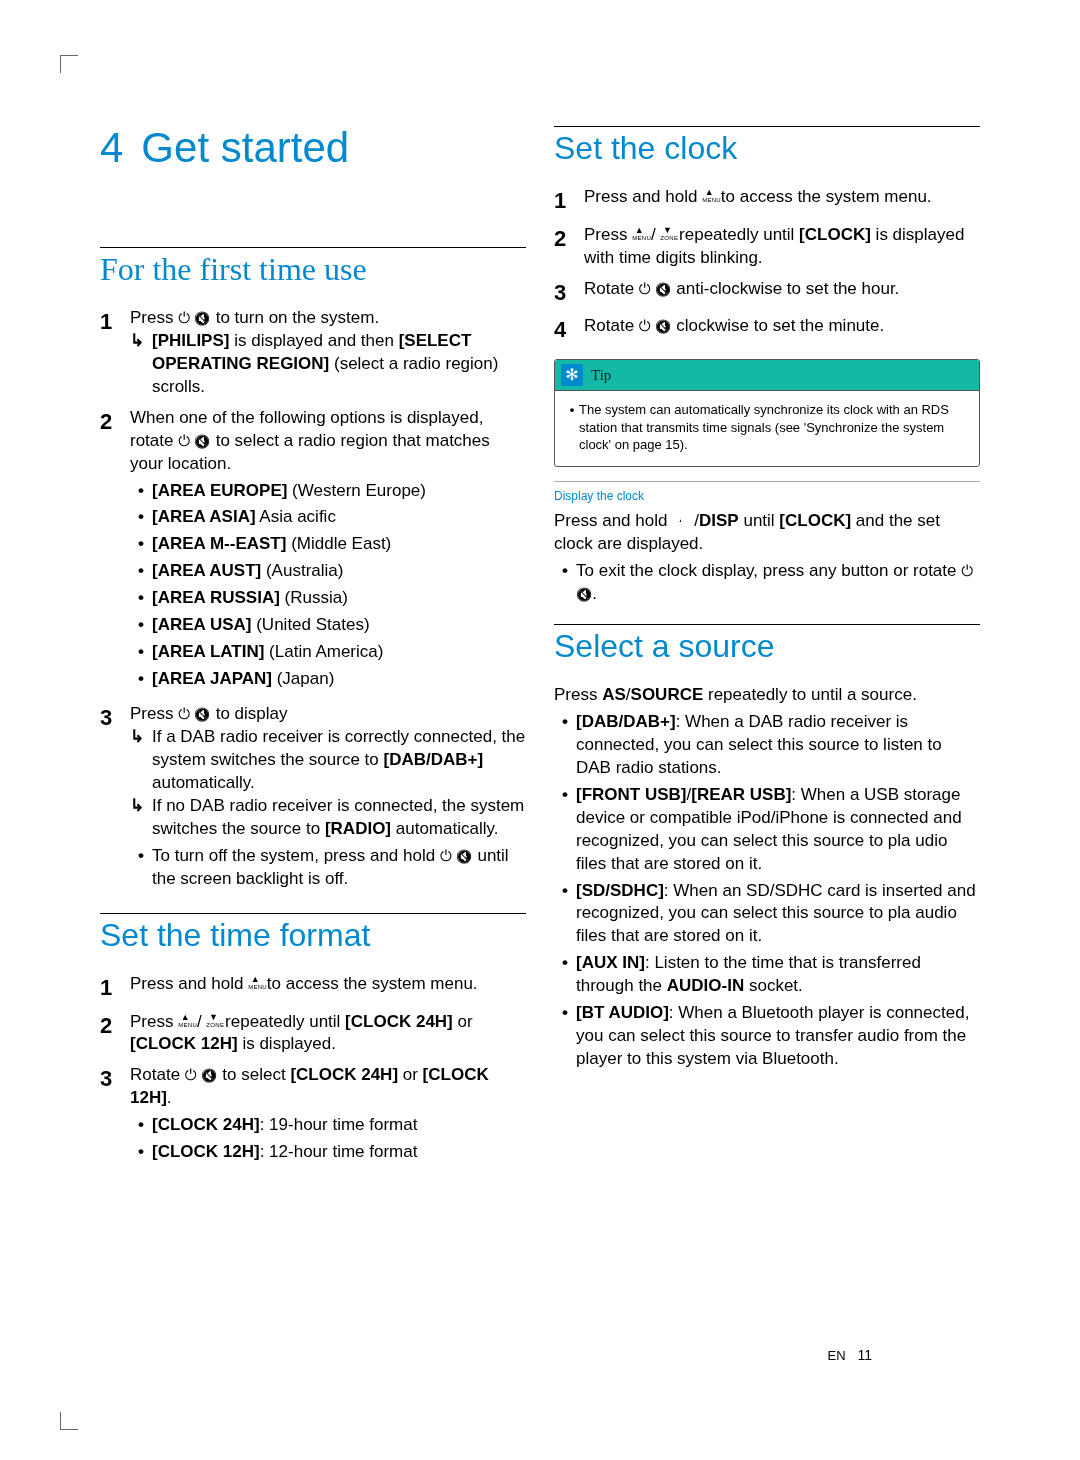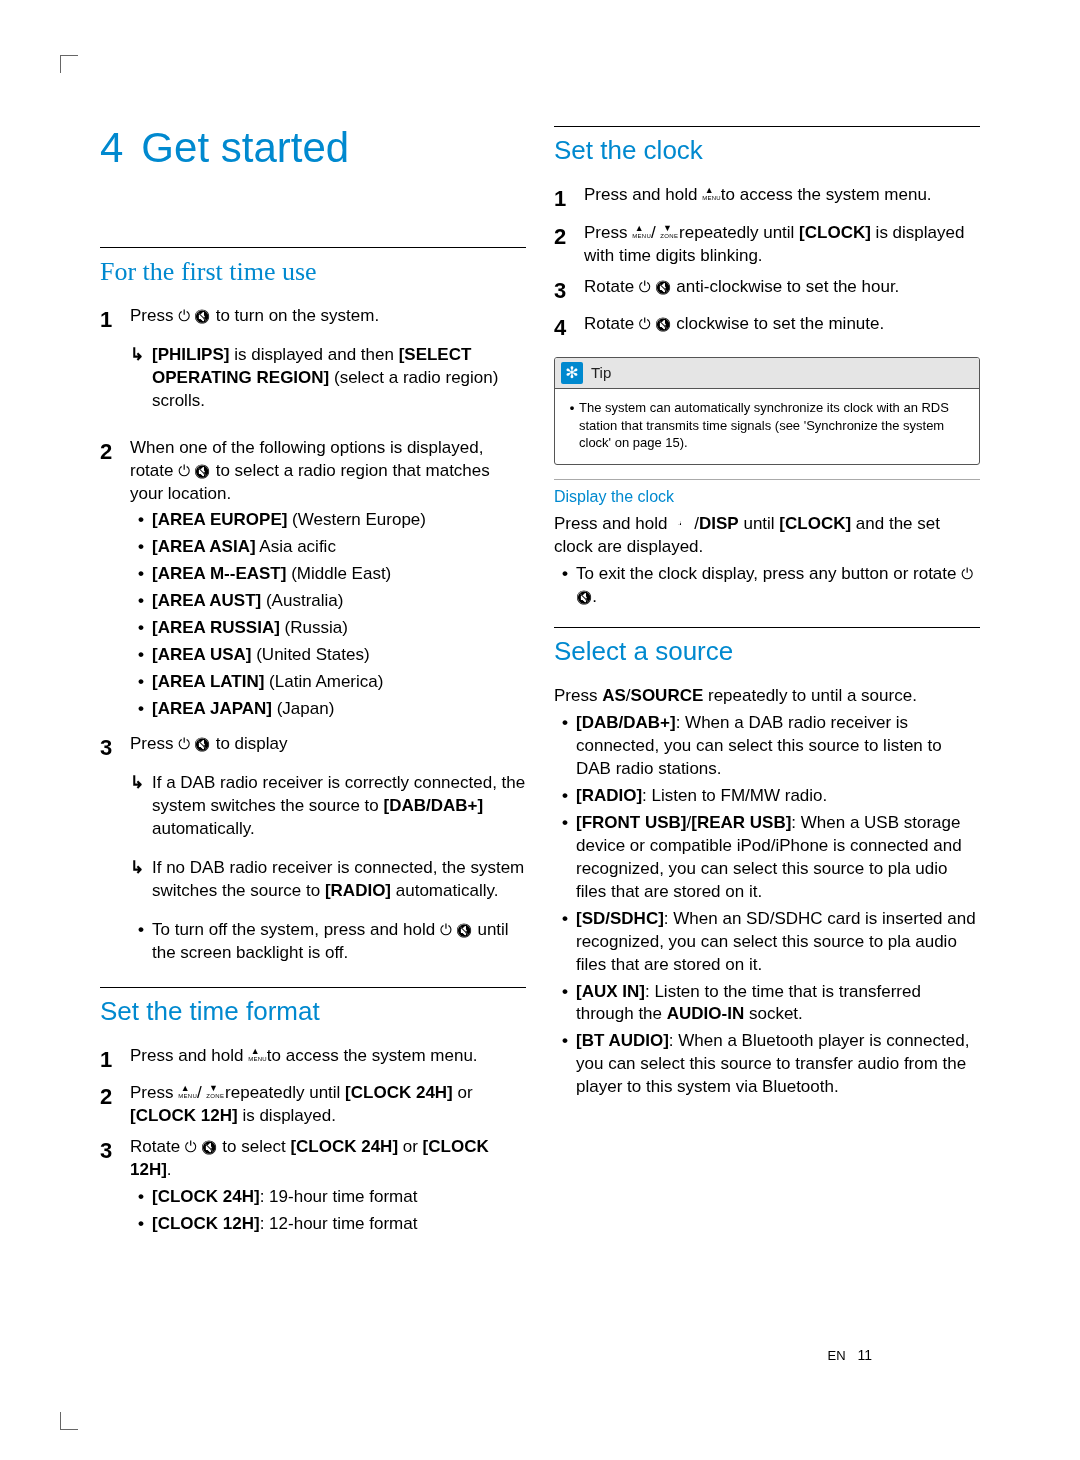--- a/index.html
+++ b/index.html
@@ -19,51 +19,51 @@
   }
   .crop-tl { top: 55px; left: 60px; border-right: none; border-bottom: none; }
   .crop-bl { bottom: 30px; left: 60px; border-right: none; border-top: none; }
   .page {
     display: flex;
     gap: 28px;
   }
   .col { flex: 1; }
   h1 { font-size: 42px; font-weight: 300; color: #0089cf; margin-bottom: 70px; }
   h1 .num { display:inline-block; margin-right: 18px; }
-  h2 { font-size: 26px; font-weight: 300; color: #0089cf; margin: 18px 0 16px 0; border-top: 1px solid #000; padding-top: 6px;}
+  h2 { font-size: 32px; font-weight: 300; color: #0089cf; margin: 18px 0 16px 0; border-top: 1px solid #000; }
   .col:first-child h2:first-of-type { border-top: 1px solid #000; font-family: Liberation Serif, serif; }
   h2.noline { border-top: 1px solid #000; }
-  h3 { font-size: 16px; font-weight: 400; color: #0089cf; margin: 14px 0 6px 0; border-top: 1px solid #aaa; padding-top:6px;}
+  h3 { font-size: 12px; font-weight: 400; color: #0089cf; margin: 14px 0 6px 0; border-top: 1px solid #aaa; padding-top:6px;}
   ol.steps { list-style: none; padding-left: 0; }
   ol.steps > li { display: flex; margin-bottom: 8px; }
   ol.steps > li > .stepnum {
     font-size: 22px; font-weight: 600; color: #000;
     width: 30px; flex-shrink: 0; text-align: left; padding-top:0px;
   }
   ol.steps > li > .stepbody { flex: 1; }
-  .arrow-item { display: flex; margin: 16px 0; justify-content: flex-end; }
+  .arrow-item { display: flex; margin: 0 0; justify-content: flex-end; }
   .arrow-item::before {
     content: "↳"; font-weight: bold; width: 22px; flex-shrink: 0;
   }
   ul.bullets { list-style: none; padding-left: 0; margin: 4px 0; }
   ul.bullets > li { display: flex; margin: 4px 0; }
   ul.bullets > li::before { content: "•"; width: 22px; flex-shrink: 0; text-align:center; font-weight:bold;}
   .b { font-weight: 700; }
   .icon { display: inline-block; vertical-align: middle; }
   .icon-power::before { content: "⏻"; font-size: 15px; }
   .icon-mute::before { content: "🔇"; font-size: 13px; filter: grayscale(1) contrast(2);}
   .icon-up, .icon-down { position: relative; display:inline-block; width:14px; text-align:center;}
   .icon-up::before { content:"▲"; font-size:9px; display:block; line-height:1;}
   .icon-up::after { content:"MENU"; font-size:6px; display:block; line-height:1; letter-spacing:0.3px;}
   .icon-down::before { content:"▼"; font-size:9px; display:block; line-height:1;}
   .icon-down::after { content:"ZONE"; font-size:6px; display:block; line-height:1; letter-spacing:0.3px;}
   .icon-updn { white-space: nowrap;}
   .icon-clock::before { content:"🕘"; font-size:14px; filter:grayscale(1) contrast(3);}
   .tipbox { border: 1px solid #555; border-radius: 3px; margin: 14px 0 10px 0; overflow:hidden;}
-  .tipbox .tiphdr { display:flex; align-items:center; background:#e5e5e5; padding:4px 6px; border-bottom:1px solid #555;}
+  .tipbox .tiphdr { display:flex; align-items:center; background:#14b8a6; padding:4px 6px; border-bottom:1px solid #555;font-family:Liberation Serif, serif;}
   .tipbox .tiphdr .star {
     width:22px; height:22px; background:#0089cf; color:#fff; display:inline-flex;
     align-items:center; justify-content:center; font-size:16px; border-radius:2px; margin-right:8px;
   }
   .tipbox .tiphdr .star::before{content:"✻";}
   .tipbox .tiphdr .lbl { font-size:15px; color:#222;}
   .tipbox .tipbody { padding: 6px 10px 8px 10px; font-size:13px;}
   .tipbox .tipbody li::before { width:14px;}
   .footer { position:absolute; right:208px; bottom:95px; font-size:14px;}
   .footer .en { font-size:13px; margin-right:8px;}
@@ -215,23 +215,20 @@
 
     <h2>Select a source</h2>
     <p>
       <span>Press </span><span class="b">AS</span><span>/</span><span class="b">SOURCE</span><span> repeatedly to until a source.</span>
     </p>
     <ul class="bullets">
       <li>
           <div><span class="b">[DAB/DAB+]</span><span>: When a DAB radio receiver is connected, you can select this source to listen to DAB radio stations.</span></div>
         </li>
       <li>
-          <div><span class="b">[RADIO]</span><span>: Listen to FM/MW radio.</span></div>
-        </li>
-      <li>
           <div><span class="b">[FRONT USB]</span><span>/</span><span class="b">[REAR USB]</span><span>: When a USB storage device or compatible iPod/iPhone is connected and recognized, you can select this source to pla     udio files that are stored on it.</span></div>
         </li>
       <li>
           <div><span class="b">[SD/SDHC]</span><span>: When an SD/SDHC card is inserted and recognized, you can select this source to pla     audio files that are stored on it.</span></div>
         </li>
       <li>
           <div><span class="b">[AUX IN]</span><span>: Listen to the time that is transferred through the </span><span class="b">AUDIO-IN</span><span> socket.</span></div>
         </li>
       <li>
           <div><span class="b">[BT AUDIO]</span><span>: When a Bluetooth player is connected, you can select this source to transfer audio from the player to this system via Bluetooth.</span></div>

